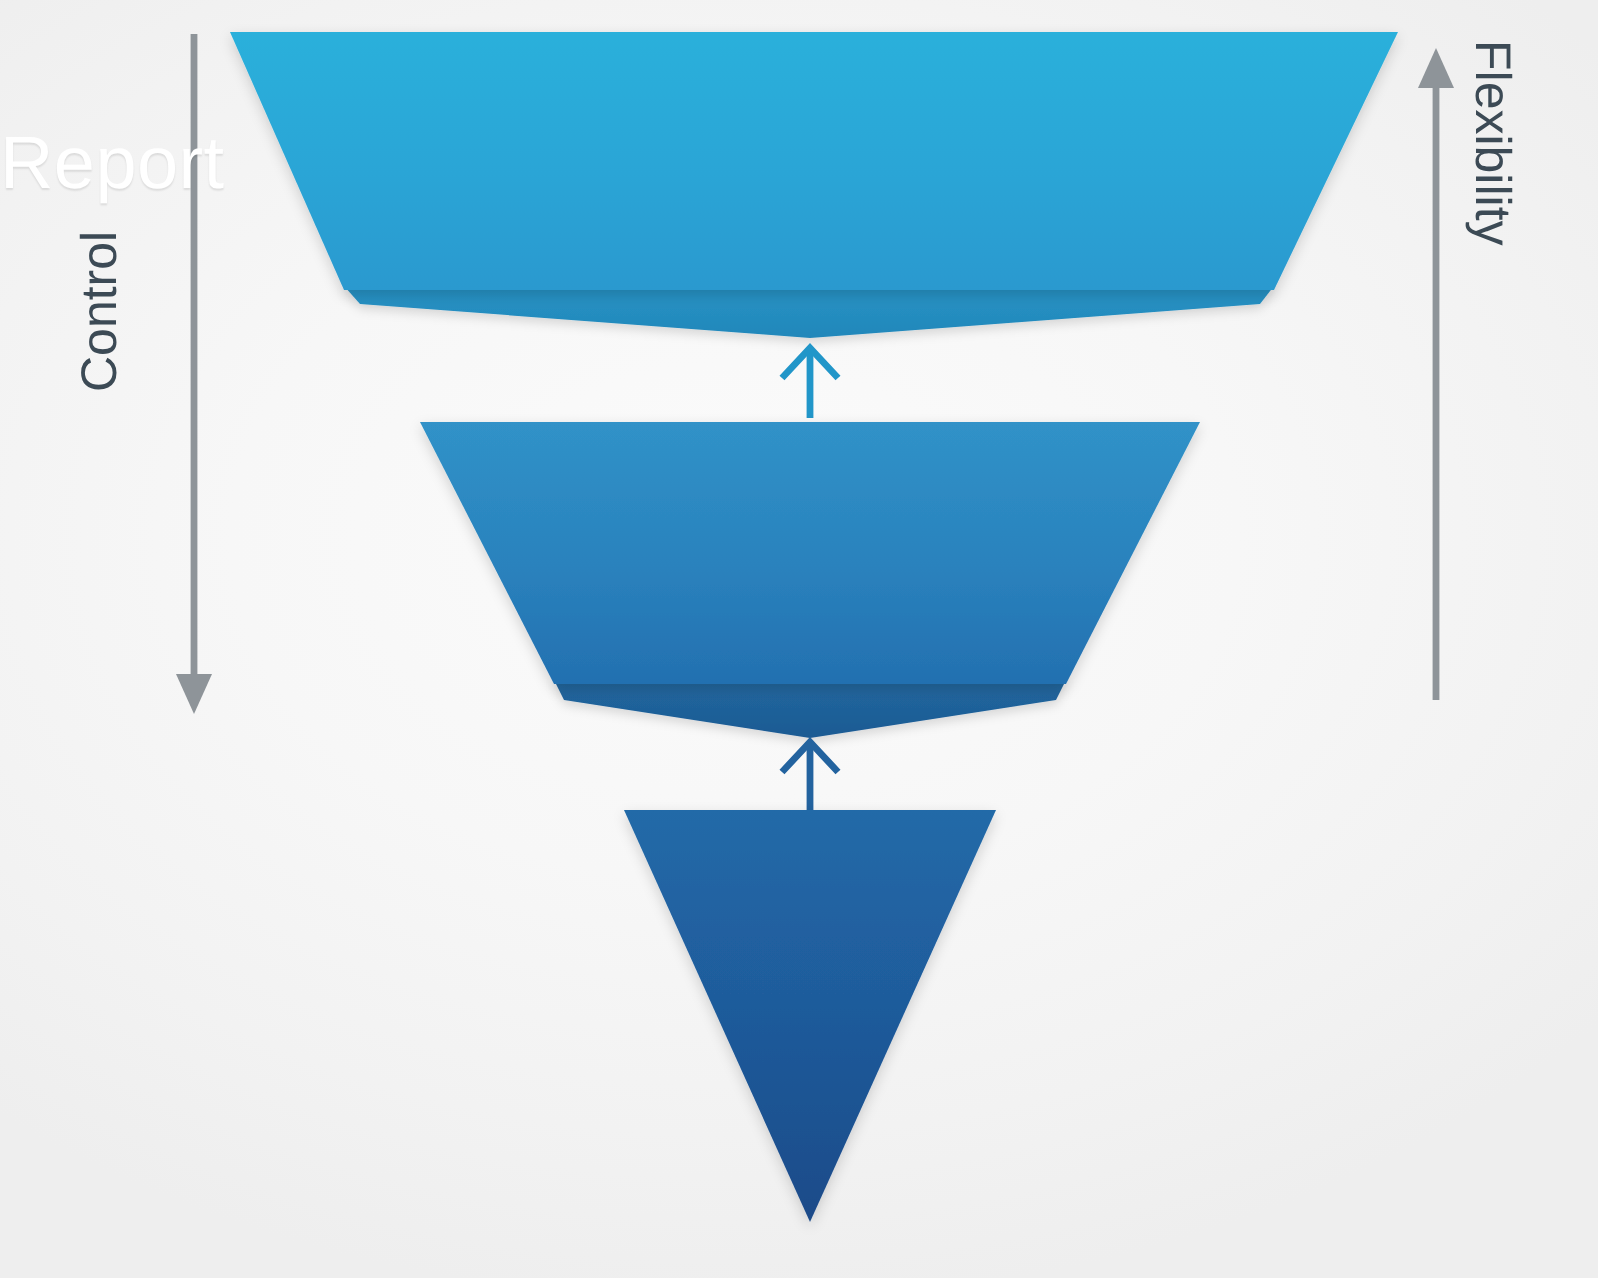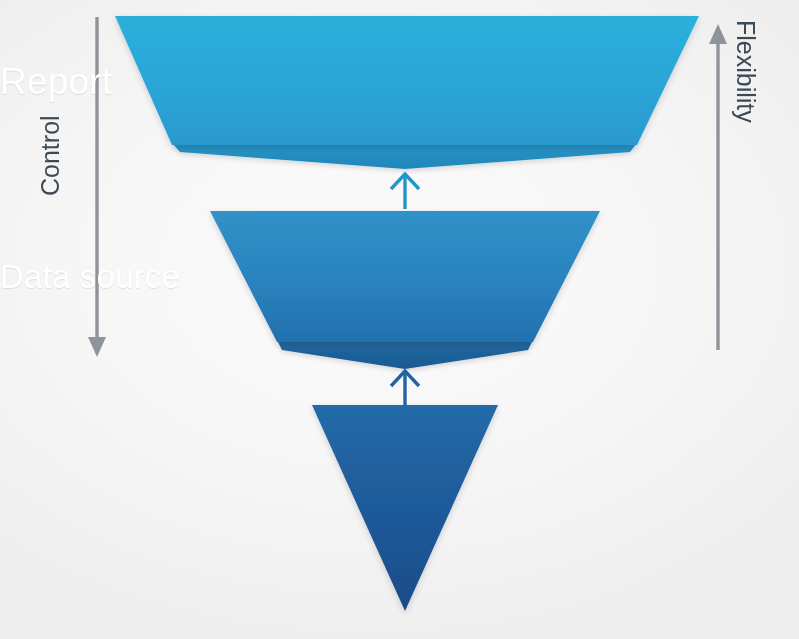--- a/index.html
+++ b/index.html
@@ -155,20 +155,19 @@
     </g>
 
     <g>
       <line x1="718" y1="350" x2="718" y2="39" stroke="#8e9499" stroke-width="3.4" stroke-linecap="butt"></line>
       <polygon points="709,44 727,44 718,24" fill="#8e9499"></polygon>
     </g>
   </svg>
 
   <div class="shape-label" id="label-report">Report</div>
 
-  <div class="shape-label" id="label-datasource">Data source</div>
 
 
   <div class="axis-label" id="axis-control-label">Control</div>
 
   <div class="axis-label" id="axis-flexibility-label">Flexibility</div>
 
 </div>
 
 </body></html>

